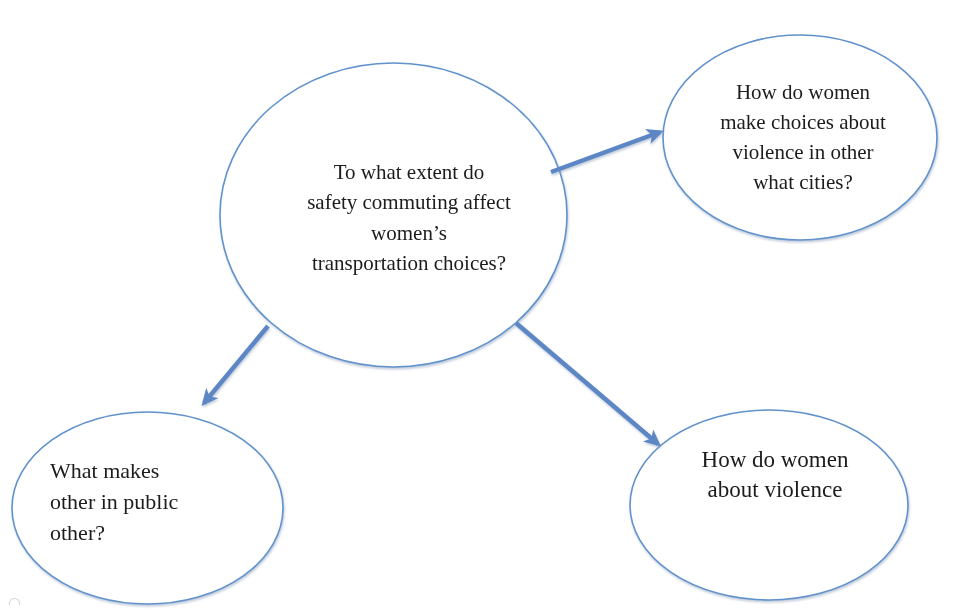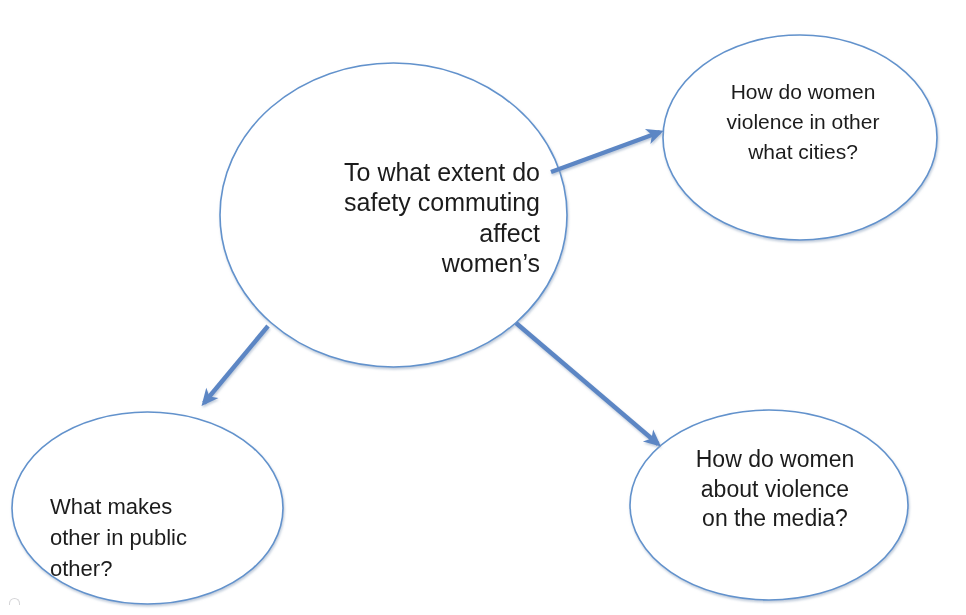--- a/index.html
+++ b/index.html
@@ -16,49 +16,48 @@
     font-family: "Liberation Sans", sans-serif;
   }
   .diagram-svg {
     position: absolute;
     left: 0;
     top: 0;
   }
   .node-text {
     position: absolute;
     color: var(--text, #1c1c1c);
-    font-family: Liberation Sans, sans-serif;
+    font-family: Liberation Serif, serif;
   }
   .node-text span {
     display: block;
   }
   .node-text--central {
     left: 278px;
     top: 157px;
     width: 262px;
-    font-size: 25px;
+    font-size: 21px;
     line-height: 30.4px;
-    text-align: right;
+    text-align: center;
   }
   .node-text--top-right {
     left: 683px;
     top: 77px;
     width: 240px;
     font-size: 21px;
     line-height: 30px;
     text-align: center;
   }
   .node-text--bottom-left {
     left: 50px;
     top: 455px;
     width: 240px;
     font-size: 22px;
     line-height: 31px;
     text-align: left;
-    margin-top: 36px;
   }
   .node-text--bottom-right {
     left: 655px;
     top: 445px;
     width: 240px;
     font-size: 23px;
     line-height: 29.5px;
     text-align: center;
   }
   .stray-mark {
@@ -95,35 +94,36 @@
 
     <line x1="551" y1="172" x2="660" y2="132" stroke-width="4.4" marker-end="url(#arrowhead)" filter="url(#softshadow)" stroke="#5b86c4"></line>
     <line x1="268" y1="326" x2="204" y2="403" stroke-width="4.4" marker-end="url(#arrowhead)" filter="url(#softshadow)" stroke="#5b86c4"></line>
     <line x1="516" y1="323" x2="658" y2="444" stroke-width="4.4" marker-end="url(#arrowhead)" filter="url(#softshadow)" stroke="#5b86c4"></line>
   </svg>
 
   <div class="node-text node-text--central">
     <span>To what extent do</span>
     <span>safety commuting affect</span>
     <span>women’s</span>
+    <span>transportation choices?</span>
   </div>
 
   <div class="node-text node-text--top-right">
     <span>How do women</span>
+    <span>make choices about</span>
     <span>violence in other</span>
     <span>what cities?</span>
   </div>
 
   <div class="node-text node-text--bottom-left">
     <span>What makes</span>
     <span>other in public</span>
     <span>other?</span>
   </div>
 
   <div class="node-text node-text--bottom-right">
     <span>How do women</span>
     <span>about violence</span>
-    <span>on the media?</span>
   </div>
 
   <div class="stray-mark"></div>
 
 </div>
 
 </body></html>

